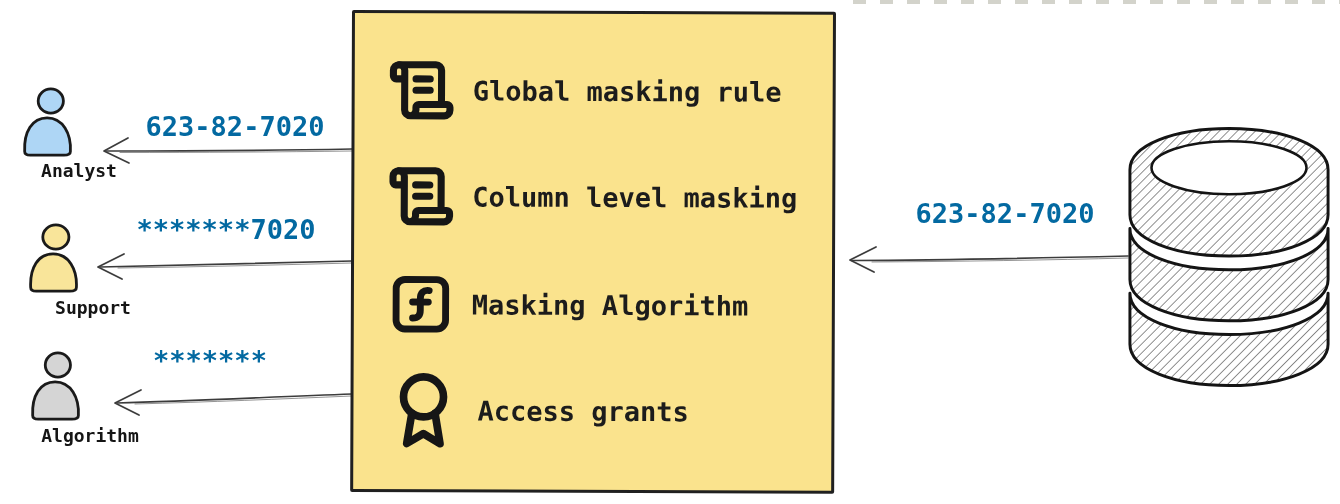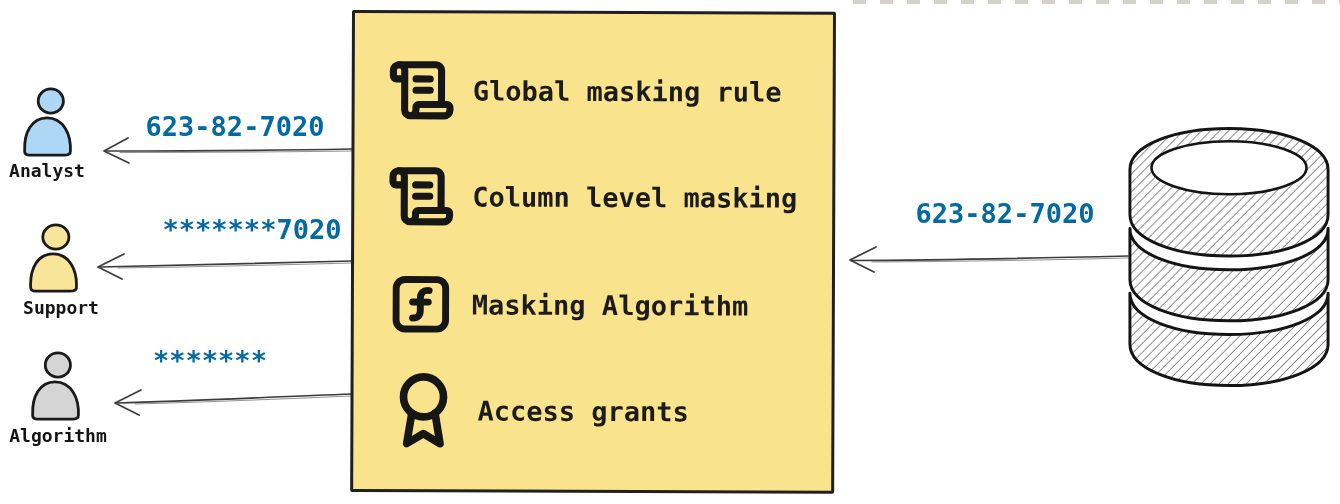--- a/index.html
+++ b/index.html
@@ -10,21 +10,21 @@
   }
   
   .top-dashes {
     position:absolute; left:853px; top:0; width:487px; height:4px;
     background:repeating-linear-gradient(90deg,#d3d3cb 0 13px, transparent 13px 27px);
   }
   
   .actor-svg { position:absolute; }
   .actor-label {
     position:absolute; text-align:center;
-    font:700 18px "DejaVu Sans Mono", monospace; color:#151515;
+    font:700 18px "DejaVu Sans Mono", monospace; color:#151515;margin-left:32px;
   }
   
   .flow-value {
     position:absolute; width:220px; text-align:center;
     font:700 27px "DejaVu Sans Mono", monospace; color:#0369a1; white-space:nowrap;
   }
   
   .arrows { position:absolute; left:0; top:0; width:1340px; height:504px; }
   .arrows path { fill:none; stroke:#3c3c3c; stroke-width:1.7; stroke-linecap:round; stroke-linejoin:round; }
   .arrows path.ghost { stroke-width:1; opacity:.55; }
@@ -64,21 +64,21 @@
   </svg>
   <div class="actor-label" style="left:16px;top:297px;width:90px">Support</div>
 
   <svg class="actor-svg" style="left:27px;top:351px" width="58" height="70" viewBox="0 0 62 75">
     <path d="M6,69 C5,48 14,33 30,33 C47,33 56,50 55,69 C55,72 52,73 48,73 L12,73 C8,73 6,72 6,69 Z" stroke="#1a1a1a" stroke-width="3" fill="#d5d5d5"></path>
     <ellipse cx="33" cy="15" rx="13.5" ry="13" stroke="#1a1a1a" stroke-width="3" fill="#d5d5d5"></ellipse>
   </svg>
   <div class="actor-label" style="left:3px;top:425px;width:110px">Algorithm</div>
 
   <div class="flow-value" style="left:125px;top:111px">623-82-7020</div>
-  <div class="flow-value" style="left:142px;top:214px">*******7020</div>
+  <div class="flow-value" style="left:116px;top:214px">*******7020</div>
   <div class="flow-value" style="left:100px;top:345px">*******</div>
   <div class="flow-value" style="left:895px;top:198px">623-82-7020</div>
 
   <svg class="arrows" viewBox="0 0 1340 504">
     <g>
       <path d="M352,149 C270,150.5 185,151 106,151"></path>
       <path class="ghost" d="M352,151 C280,152 200,152.5 120,152.5"></path>
       <path d="M128,138 L104,151 L129,163"></path>
     </g>
     <g>

